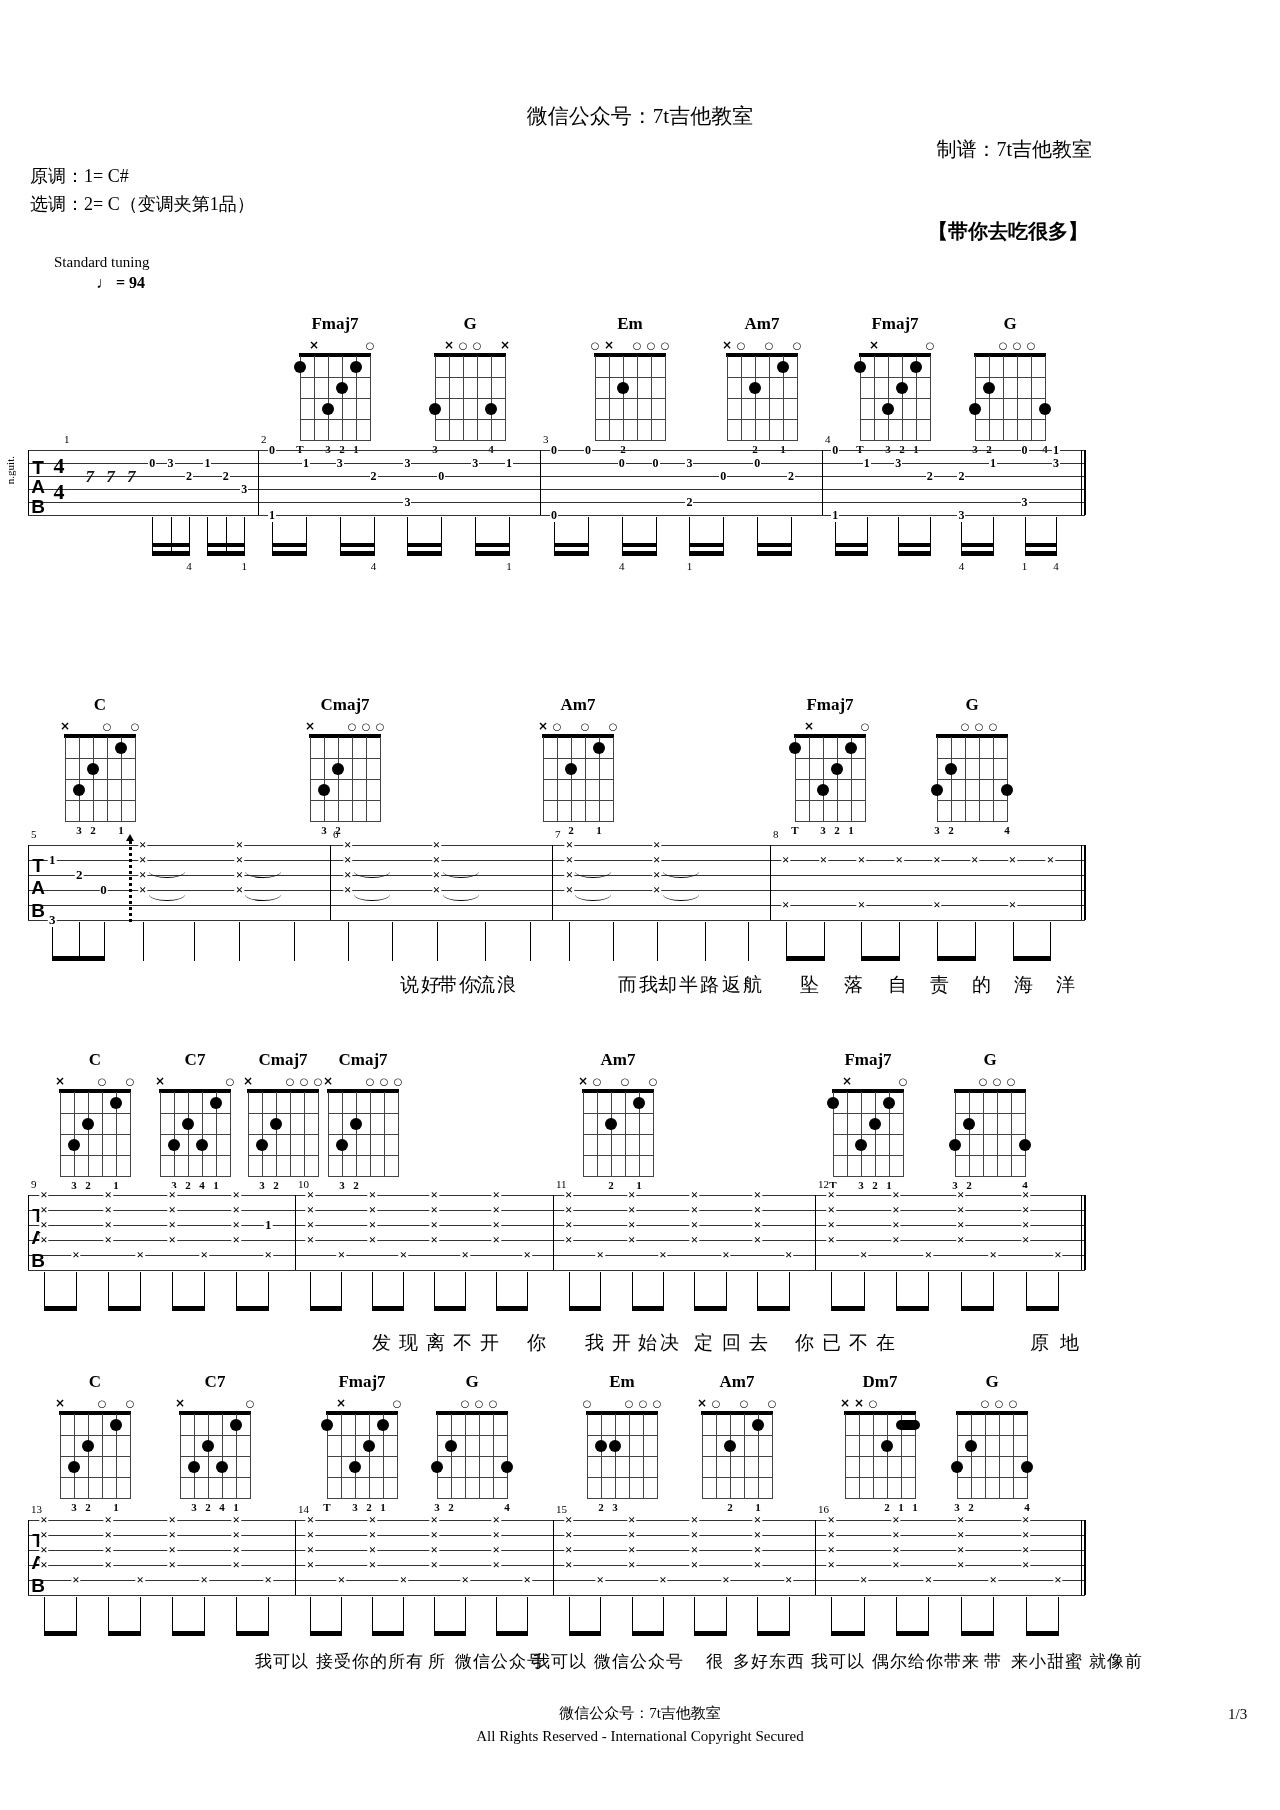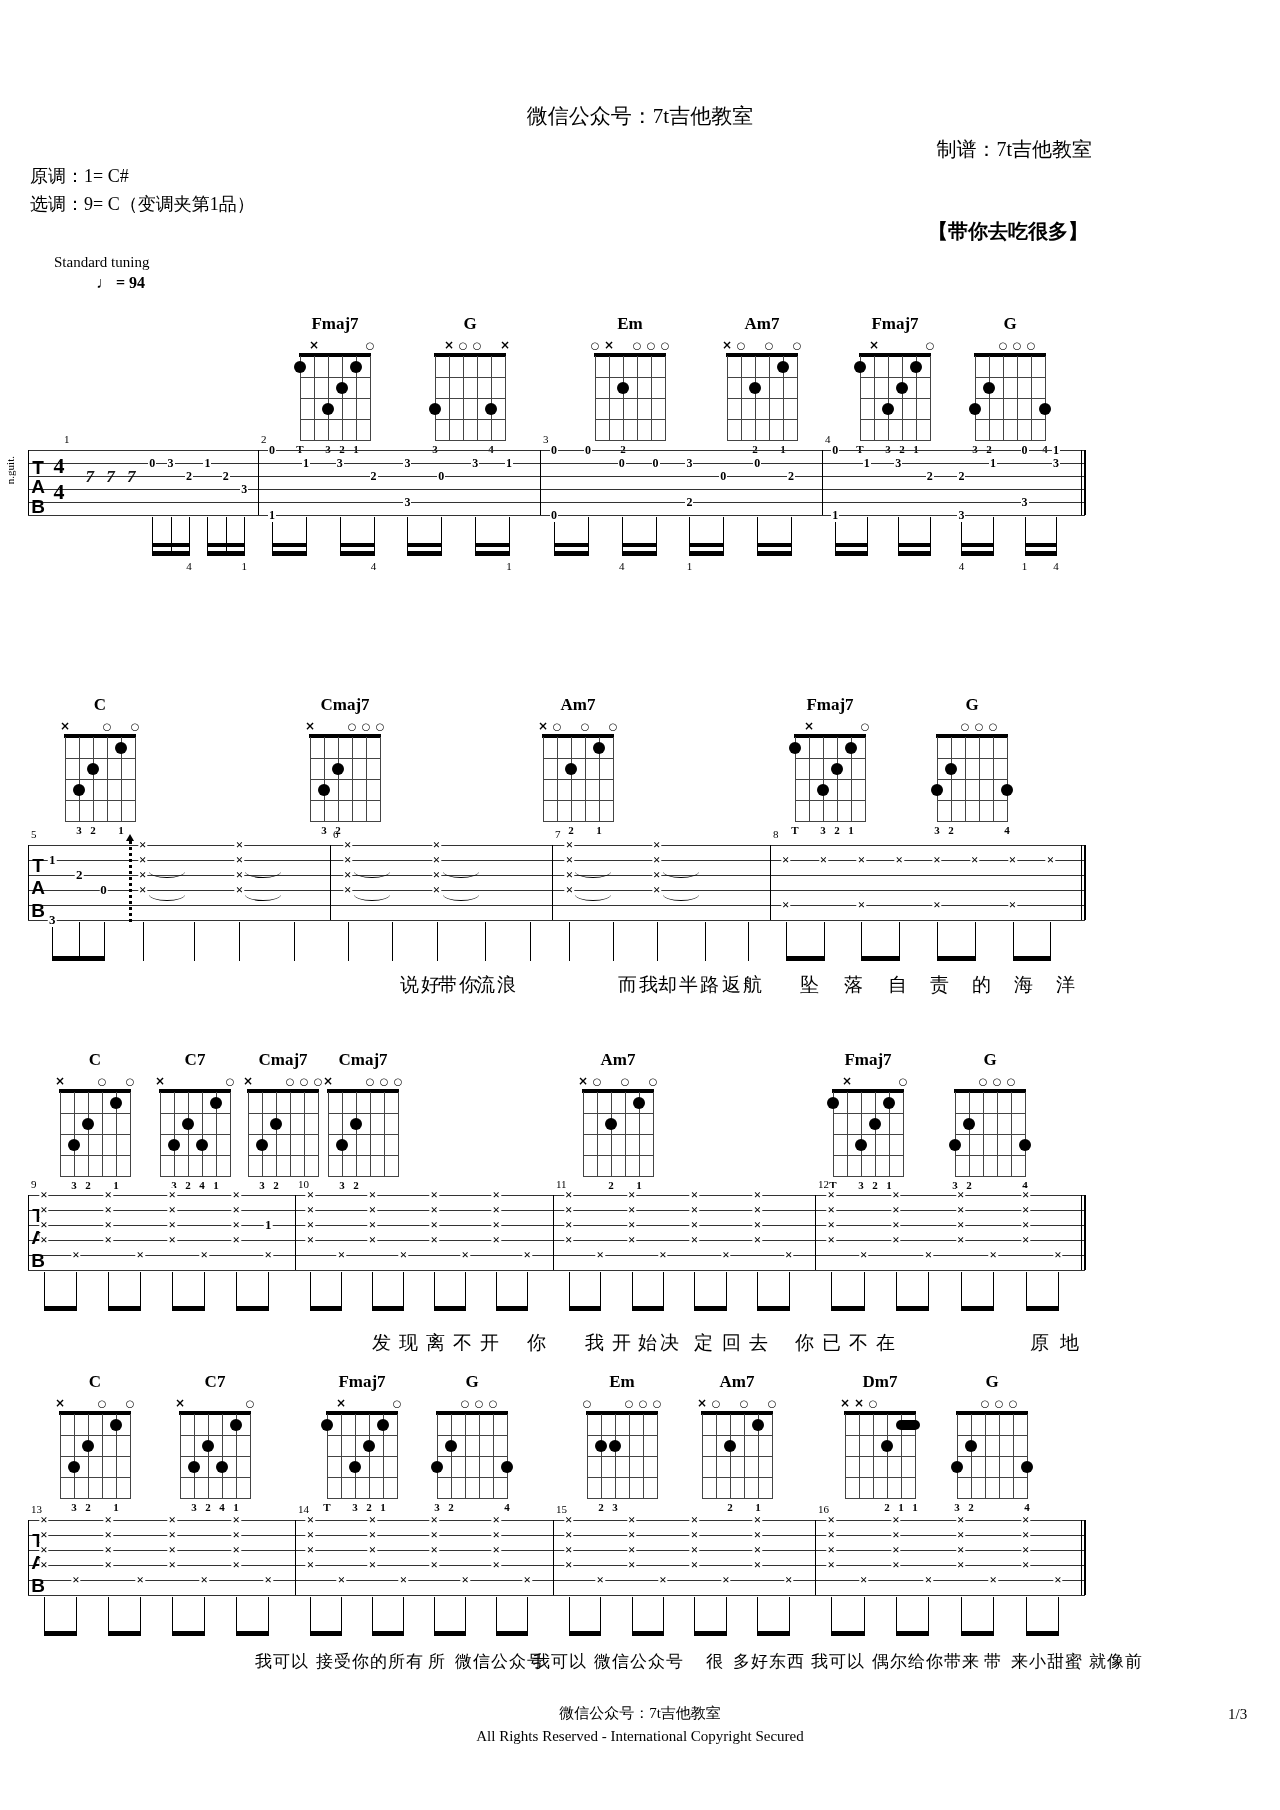--- a/index.html
+++ b/index.html
@@ -18,21 +18,21 @@
   .f-rights{top:1728px;left:0;width:1280px;text-align:center;font-size:15px;}
   .f-page{top:1706px;left:1228px;font-size:15px;}
 </style>
 </head>
 <body>
 
 <div id="page">
   <div class="abs subtitle">微信公众号：7t吉他教室</div>
   <div class="abs credit">制谱：7t吉他教室</div>
   <div class="abs key1">原调：1= C#</div>
-  <div class="abs key2">选调：9= C（变调夹第1品）</div>
+  <div class="abs key2">选调：2= C（变调夹第1品）</div>
   <div class="abs notice">【带你去吃很多】</div>
   <div class="abs tuning">Standard tuning</div>
   <div class="abs tempo">♩ = 94</div>
 
   <div id="sheet" style="position:absolute;left:0;top:0;width:1280px;height:1810px;">
       <div style="position: absolute; left: 275px; top: 314px; width: 120px; text-align: center; font: bold 17px &quot;Liberation Serif&quot;, serif;">Fmaj7</div>
       <div style="position: absolute; left: 299px; top: 353px; width: 72px; height: 4px; background: rgb(0, 0, 0);"></div>
       <div style="position: absolute; left: 300px; top: 356px; width: 1px; height: 84px; background: rgb(68, 68, 68);"></div>
       <div style="position: absolute; left: 314px; top: 356px; width: 1px; height: 84px; background: rgb(68, 68, 68);"></div>
       <div style="position: absolute; left: 328px; top: 356px; width: 1px; height: 84px; background: rgb(68, 68, 68);"></div>

